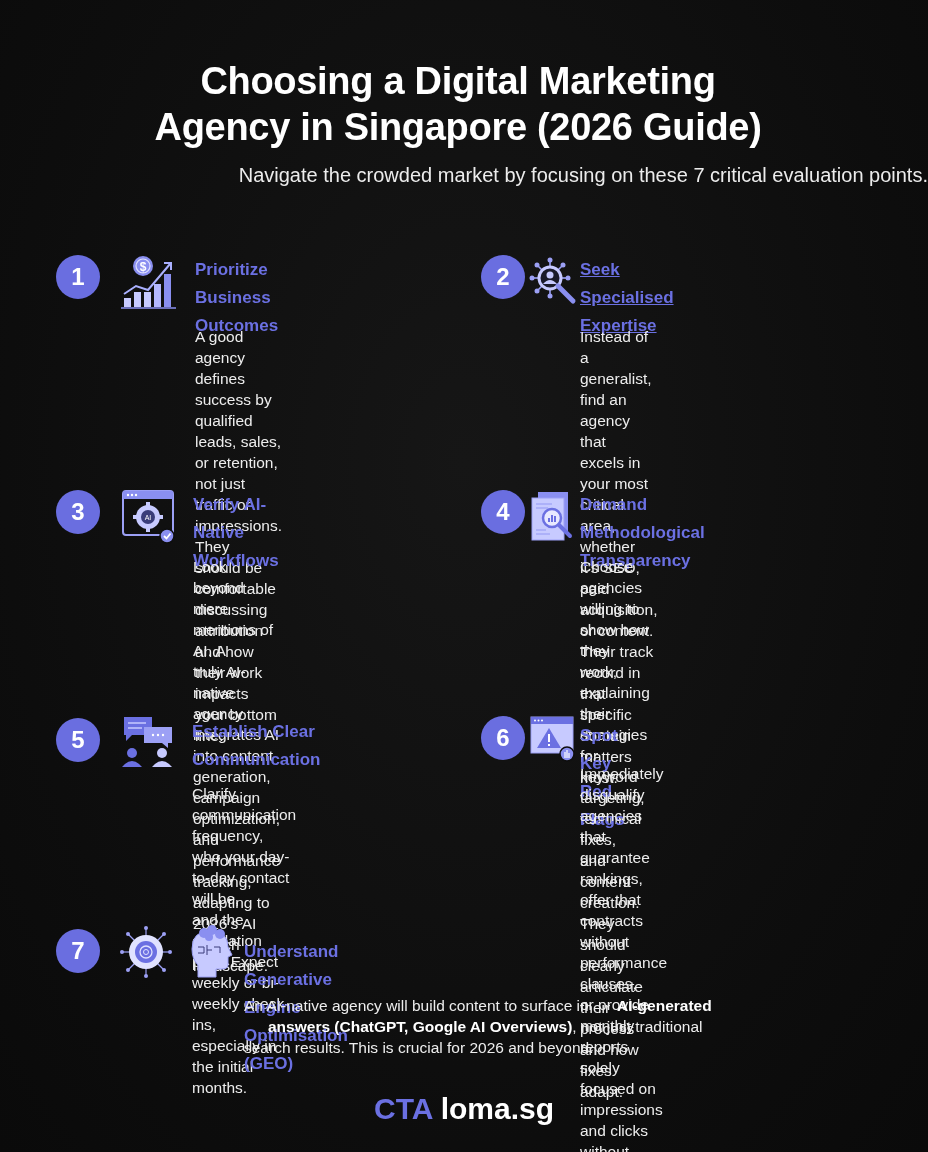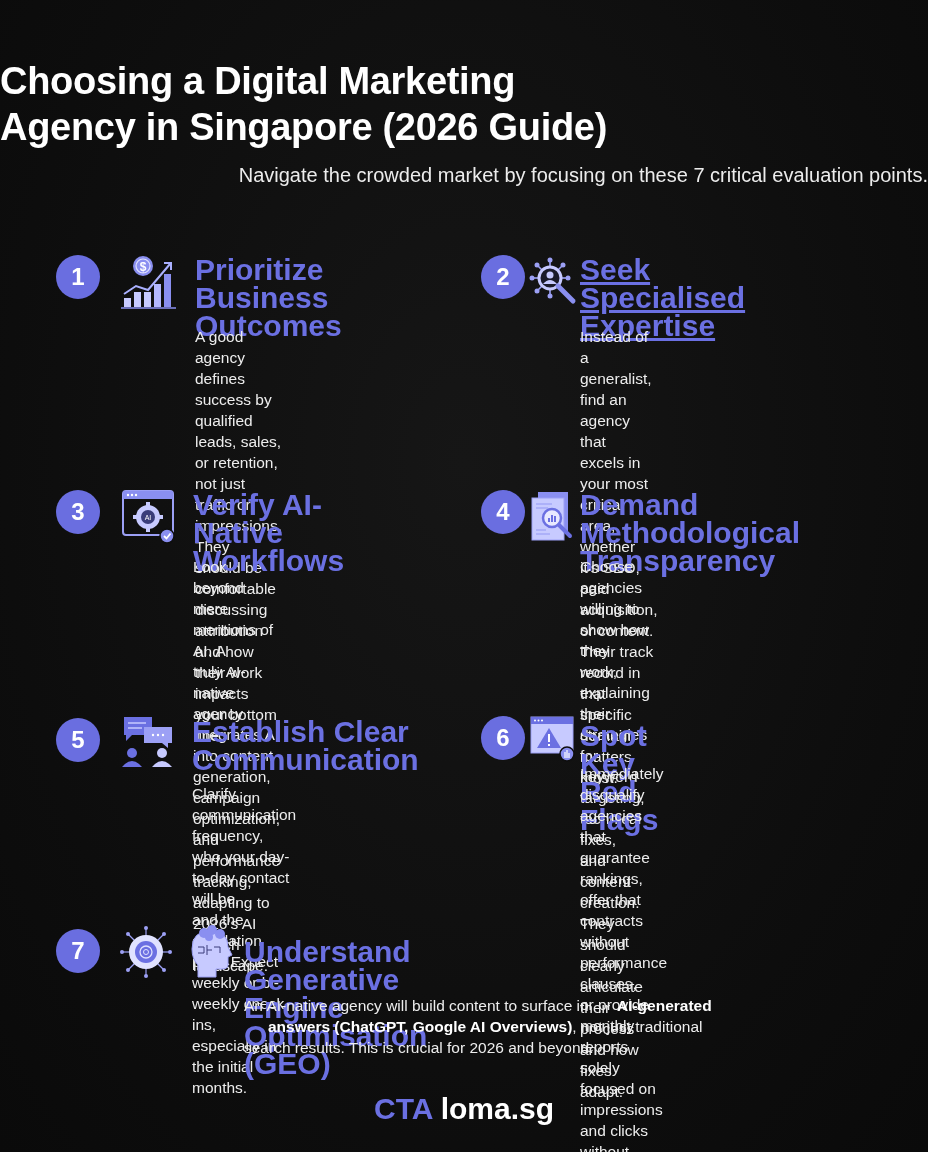--- a/index.html
+++ b/index.html
@@ -1,24 +1,24 @@
 <!DOCTYPE html>
 <html><head>
 <meta charset="utf-8">
 <style>
   * { box-sizing: border-box; margin: 0; padding: 0; }
   html, body { width: 928px; height: 1152px; background: #0e0e0e; overflow: hidden; }
   body { font-family: "Liberation Sans", "DejaVu Sans", sans-serif; color: #f2f2f2; position: relative; }
   .page { position: absolute; inset: 0; background: radial-gradient(ellipse at 50% 40%, #161616 0%, #0d0d0d 70%, #0a0a0a 100%); }
-  .title { position: absolute; left: 0; right: 12px; top: 58px; font-weight: 700; font-size: 38px; line-height: 46px; color: #ffffff; letter-spacing: -0.3px; }
+  .title { position: absolute; left: 0; right: 12px; top: 58px; text-align: center; font-weight: 700; font-size: 38px; line-height: 46px; color: #ffffff; letter-spacing: -0.3px; }
   .subtitle { position: absolute; left: 0; right: 0; top: 164px; text-align: right; font-size: 20px; color: #ececec; }
   .item { position: absolute; }
   .num { position: absolute; width: 44px; height: 44px; border-radius: 50%; background: #6a6ee0; color: #fff; font-weight: 700; font-size: 24px; display: flex; align-items: center; justify-content: center; }
   .icon { position: absolute; }
-  .heading { position: absolute; font-weight: 700; font-size: 30px; line-height: 28px; color: #6b70e2; }
+  .heading { position: absolute; font-weight: 700; font-size: 17px; line-height: 28px; color: #6b70e2; }
   .body { position: absolute; font-size: 15.5px; line-height: 21px; color: #ededed; }
   .body b { font-weight: 700; color: #ffffff; padding-left: 24px; }
   .cta { position: absolute; left: 0; right: 0; top: 1092px; text-align: center; font-weight: 700; font-size: 30px; }
   .cta .a { color: #6b70e2; }
   .cta .b { color: #ffffff; }
 </style>
 </head>
 <body>
 
 <div class="page">

